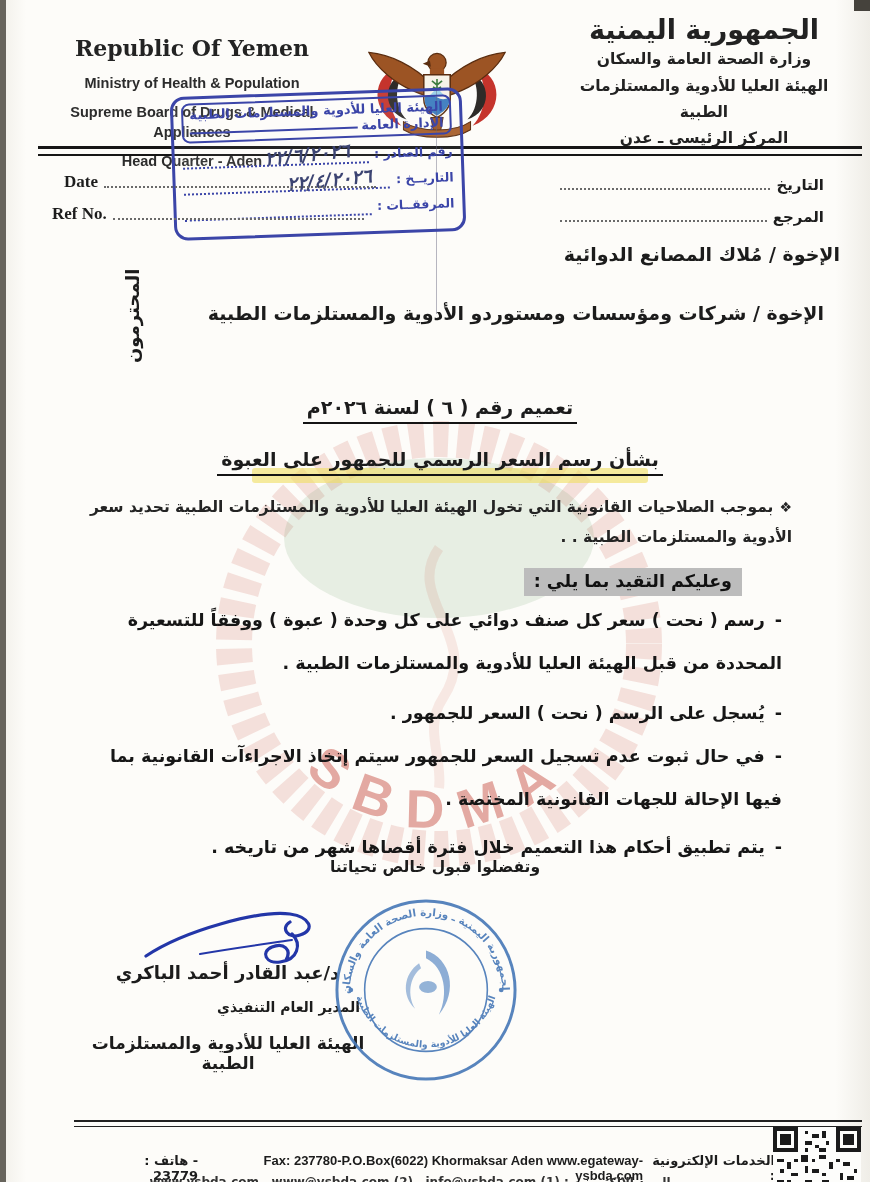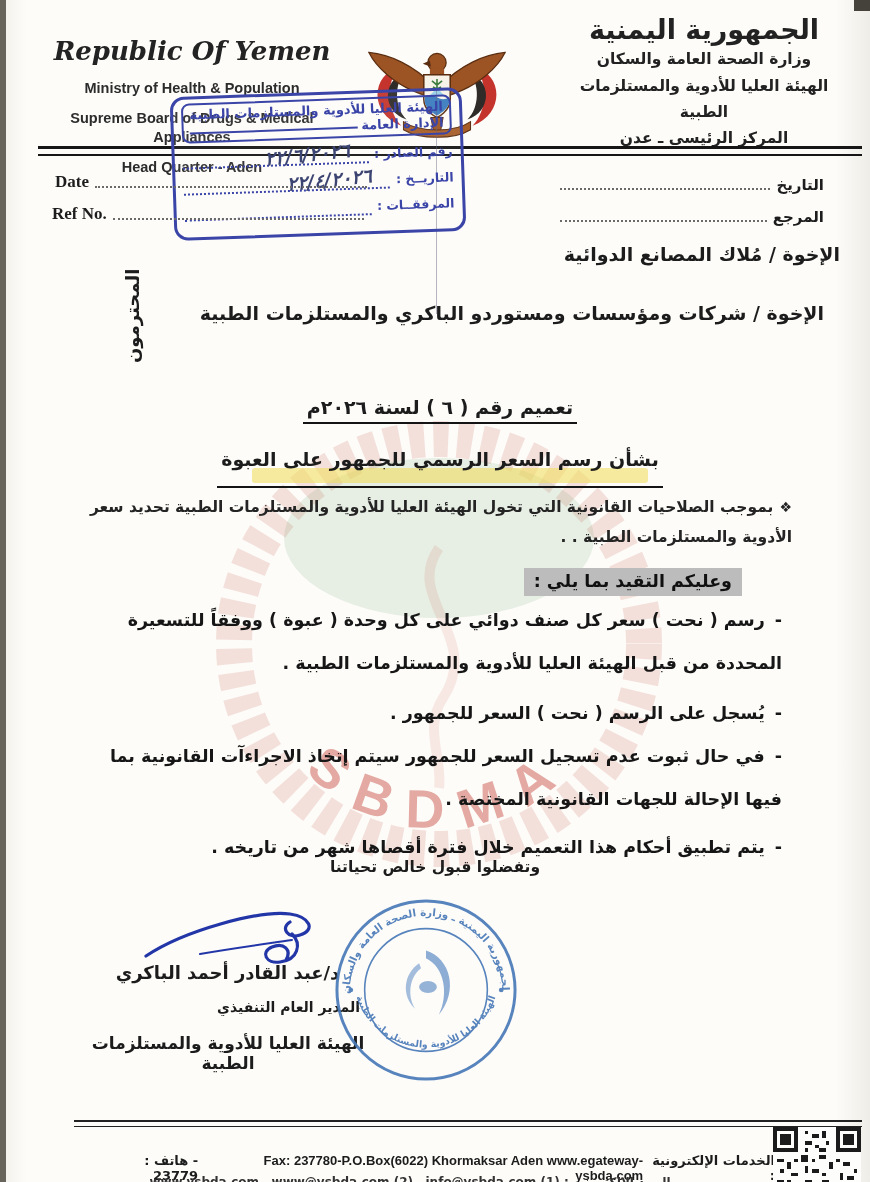--- a/index.html
+++ b/index.html
@@ -5,21 +5,21 @@
   html,body{margin:0;padding:0;background:#b9b7b2;}
   #page{position:relative;width:870px;height:1182px;margin:0 auto;overflow:hidden;
     background:linear-gradient(90deg,#f1efe9 0,#fdfcf9 3%,#fdfcf9 96%,#efede7 100%);
     font-family:"DejaVu Sans",sans-serif;color:#1c1c1c;}
   .abs{position:absolute;}
   
   #edge-left{left:0;top:0;width:6px;height:1182px;background:#58544c;opacity:.9;}
   #corner-tr{right:0;top:0;width:16px;height:11px;background:#45423c;}
   
   #header-en{left:36px;top:34px;width:312px;text-align:center;line-height:1.35;}
-  #hdr-en-country{font-family:"DejaVu Serif",serif;font-style:italic;font-weight:bold;font-size:26px;color:#232323;}
+  #hdr-en-country{font-family:"DejaVu Serif",serif;font-weight:bold;font-size:22px;color:#232323;}
   .hdr-en-line{font-family:"Liberation Sans",sans-serif;font-weight:bold;font-size:14.5px;color:#2c2c2c;margin-top:10px;}
   #emblem-wrap{left:360px;top:24px;width:154px;height:122px;}
   #header-ar{left:553px;top:14px;width:302px;text-align:center;direction:rtl;}
   #hdr-ar-country{font-weight:bold;font-size:27px;line-height:1.2;color:#222;}
   .hdr-ar-line{font-weight:bold;font-size:15.5px;line-height:1.7;color:#222;}
   #rule-top{left:38px;top:146px;width:824px;height:5px;border-top:3px solid #161616;border-bottom:2px solid #161616;}
   #fold-line{left:436px;top:88px;width:1px;height:226px;background:rgba(95,95,120,.45);}
   
   #office-stamp{left:172px;top:92px;width:292px;height:144px;transform:rotate(-2deg);
     border:3px solid #3b45a8;border-radius:14px;color:#3b45a8;direction:rtl;padding:4px 8px 2px;box-sizing:border-box;background:rgba(255,255,255,.06);}
@@ -28,38 +28,38 @@
   #stamp-dept-row{display:flex;align-items:flex-end;gap:4px;margin-top:1px;}
   #stamp-dept{font-weight:bold;font-size:13px;white-space:nowrap;}
   .stamp-solid-line{flex:1;border-bottom:2.5px solid #3b45a8;margin-bottom:4px;}
   .stamp-row{display:flex;align-items:flex-end;gap:6px;height:26px;}
   .stamp-label{font-weight:bold;font-size:12.5px;white-space:nowrap;padding-bottom:2px;}
   .stamp-dotted{flex:1;border-bottom:2.5px dotted #3b45a8;position:relative;height:22px;}
   .stamp-hand{position:absolute;right:18px;bottom:-2px;direction:ltr;font-size:19px;font-weight:600;
     color:#3c4472;transform:rotate(-4deg);font-style:italic;letter-spacing:2px;white-space:nowrap;}
   
   .field-row{display:flex;align-items:flex-end;gap:6px;}
-  #date-en{left:55px;top:172px;width:312px;text-align:center;}
+  #date-en{left:64px;top:172px;width:312px;text-align:center;}
   #ref-en{left:52px;top:204px;width:312px;}
   .lbl-en{font-family:"Liberation Serif",serif;font-weight:bold;font-size:17px;color:#1d1d1d;}
   .lead-dots{flex:1;border-bottom:2px dotted #6a6a6a;margin-bottom:4px;}
   #date-ar{left:560px;top:176px;width:264px;direction:rtl;}
   #ref-ar{left:560px;top:208px;width:264px;direction:rtl;}
   .lbl-ar{font-weight:bold;font-size:15px;color:#1d1d1d;}
   
   #addr-1{right:30px;top:243px;font-weight:bold;font-size:19px;direction:rtl;}
   #addr-2{right:46px;top:302px;font-weight:bold;font-size:19px;direction:rtl;}
   #honorific{left:122px;top:363px;transform:rotate(-90deg);transform-origin:left top;
     font-weight:bold;font-size:18px;white-space:nowrap;}
   
   #circ-number{left:10px;right:0;top:396px;text-align:center;}
   #circ-number span{font-weight:bold;font-size:19px;border-bottom:2.5px solid #141414;padding:0 4px 4px;direction:rtl;display:inline-block;}
   #subject-hl{left:252px;top:468px;width:396px;height:15px;background:#f0dd5f;opacity:.6;border-radius:3px;}
   #subject{left:10px;right:0;top:448px;text-align:center;}
-  #subject span{font-weight:bold;font-size:19px;border-bottom:2.5px solid #141414;padding:0 4px 16px;direction:rtl;display:inline-block;position:relative;}
+  #subject span{font-weight:bold;font-size:19px;border-bottom:2.5px solid #141414;padding:0 4px 4px;direction:rtl;display:inline-block;position:relative;}
   
   #watermark{left:193px;top:398px;width:492px;height:492px;pointer-events:none;}
   
   #intro{right:78px;top:492px;width:708px;direction:rtl;text-align:right;font-weight:600;font-size:15.5px;line-height:1.95;color:#242424;}
   #intro .marker{margin-left:6px;font-size:14px;}
   #directive{right:128px;top:568px;background:#bcbcbc;color:#101010;font-weight:bold;font-size:17.5px;padding:3px 10px 5px;direction:rtl;}
   .item{position:absolute;right:88px;width:692px;direction:rtl;text-align:right;font-weight:bold;font-size:17.5px;line-height:2.45;color:#161616;}
   .item .marker{margin-left:10px;}
   #item-0{top:599px;} #item-1{top:692px;} #item-2{top:735px;} #item-3{top:826px;}
   #closing{left:0;right:0;top:858px;text-align:center;font-weight:bold;font-size:15.5px;direction:rtl;}
@@ -160,21 +160,21 @@
   <div class="abs field-row" id="date-ar">
     <span class="lbl-ar">التاريخ</span>
     <span class="lead-dots"></span>
   </div>
   <div class="abs field-row" id="ref-ar">
     <span class="lbl-ar">المرجع</span>
     <span class="lead-dots"></span>
   </div>
 
   <div class="abs" id="addr-1">الإخوة / مُلاك المصانع الدوائية</div>
-  <div class="abs" id="addr-2">الإخوة / شركات ومؤسسات ومستوردو الباكري والمستلزمات الطبية</div>
+  <div class="abs" id="addr-2">الإخوة / شركات ومؤسسات ومستوردو الأدوية والمستلزمات الطبية</div>
   <div class="abs" id="honorific">المحترمون</div>
 
   <div class="abs" id="watermark">
     <svg viewBox="0 0 492 492" width="492" height="492">
       <circle cx="246" cy="246" r="205" fill="none" stroke="#c0392b" stroke-width="36" stroke-dasharray="15 9" opacity="0.14"></circle>
       <ellipse cx="246" cy="140" rx="155" ry="80" fill="#4e8f4e" opacity="0.12"></ellipse>
       <path d="M246,150 C210,200 290,240 250,300 C230,330 250,360 246,390" fill="none" stroke="#c0392b" stroke-width="10" opacity="0.10"></path>
       <path id="wmArc" d="M62,246 A184,184 0 0 0 430,246" fill="none"></path>
       <text font-size="54" font-weight="bold" fill="#c0392b" opacity="0.42" letter-spacing="20" font-family="Liberation Sans, sans-serif">
         <textPath href="#wmArc" startOffset="50%" text-anchor="middle">SBDMA</textPath>

